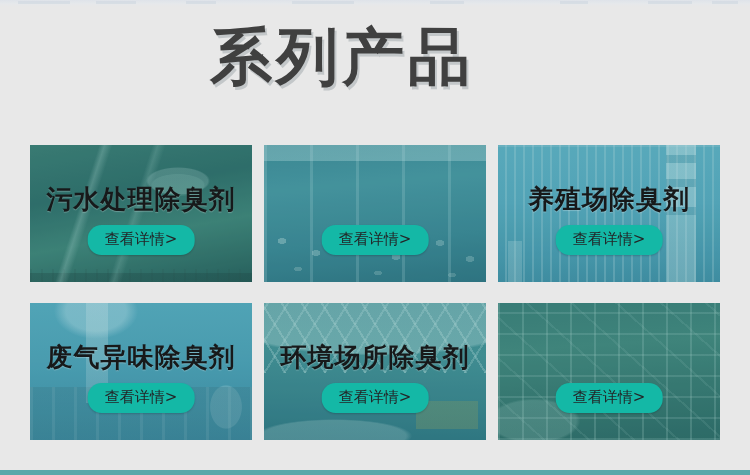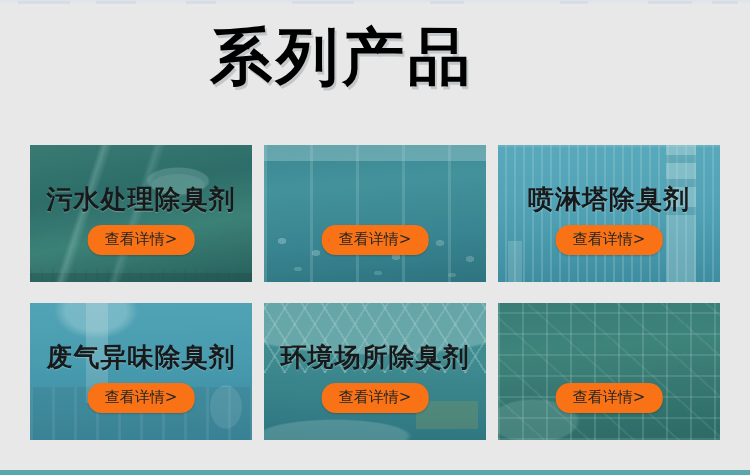--- a/index.html
+++ b/index.html
@@ -28,21 +28,21 @@
   }
 
   
   #page-title {
     position:absolute;
     top:22px; left:0; width:684px;
     text-align:center;
     font-size:62px;
     line-height:70px;
     font-weight:bold;
-    color:#000000;
+    color:#404040;
     letter-spacing:4px;
     text-shadow:2px 3px 0 rgba(150,160,165,.45);
     font-family:"DejaVu Sans", sans-serif;
   }
 
   
   #grid {
     position:absolute;
     top:145px; left:30px;
     width:554px; height:295px;
@@ -80,21 +80,21 @@
     letter-spacing:1px;
     text-shadow:0 1px 1px rgba(255,255,255,.25);
     z-index:5;
   }
 
   .card-cta {
     position:absolute;
     left:50%; top:80px;
     transform:translateX(-50%);
     z-index:6;
-    background:#f97316;
+    background:#14b8a6;
     color:#232527;
     font-size:15px;
     line-height:15px;
     font-weight:normal;
     padding:7px 17px 8px 17px;
     border-radius:14px;
     white-space:nowrap;
     box-shadow:0 1px 2px rgba(0,0,0,.18);
   }
 
@@ -247,21 +247,21 @@
 
   <div class="card">
     <div class="photo ph2"></div>
     <div class="tint tint2"></div>
     <div class="card-cta">查看详情&gt;</div>
   </div>
 
   <div class="card">
     <div class="photo ph3"></div>
     <div class="tint tint3"></div>
-    <div class="card-title">喷淋塔除臭剂</div>
+    <div class="card-title">养殖场除臭剂</div>
     <div class="card-cta">查看详情&gt;</div>
   </div>
 
   <div class="card">
     <div class="photo ph4"></div>
     <div class="tint tint4"></div>
     <div class="card-title">废气异味除臭剂</div>
     <div class="card-cta">查看详情&gt;</div>
   </div>
 

